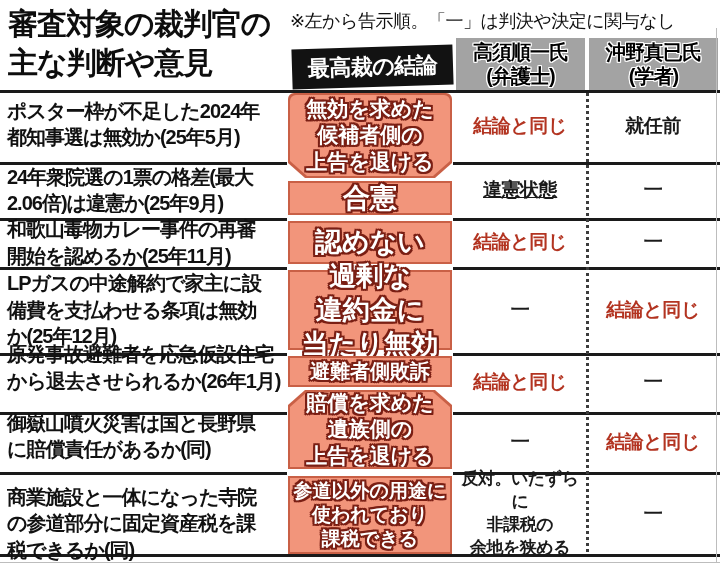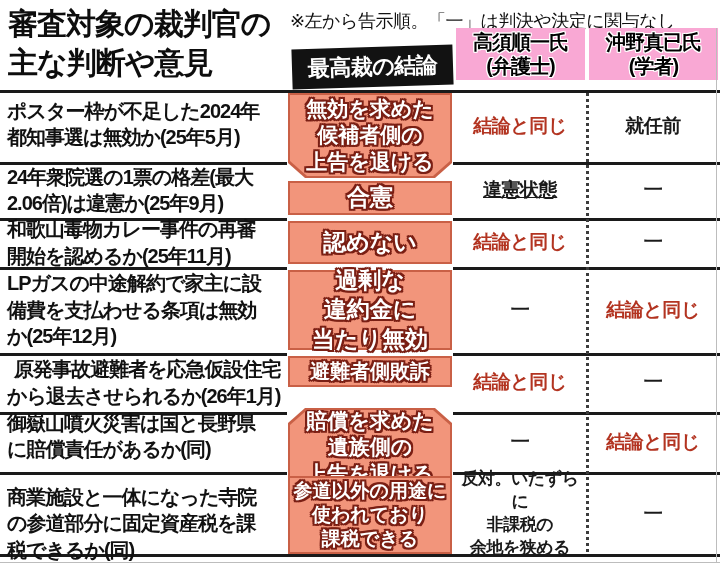--- a/index.html
+++ b/index.html
@@ -7,21 +7,21 @@
             font-family:"Liberation Sans","DejaVu Sans",sans-serif; overflow:hidden; }
 
   
   .title { position:absolute; left:8px; top:4px; font-size:30px; font-weight:bold;
            color:#0d0d0d; line-height:1.3; white-space:pre-line; letter-spacing:-1px; }
   .note  { position:absolute; left:290px; top:9px; font-size:18px; font-weight:500;
            color:#111; letter-spacing:-0.5px;text-align:center; }
   .court-box { position:absolute; left:292px; top:47px; width:161px; height:40px;
            background:#121212; color:#fff; display:flex; align-items:center; justify-content:center;
            font-size:22px; font-weight:bold; transform:rotate(-1.8deg); letter-spacing:-0.5px; }
-  .gray-box { position:absolute; top:28px; height:52px; background:#f9a8d4; color:#000;
+  .gray-box { position:absolute; top:38px; height:52px; background:#a3a3a3; color:#000;
            display:flex; align-items:center; justify-content:center; text-align:center;
            font-size:20px; font-weight:bold; line-height:1.22; white-space:pre-line; letter-spacing:-1px;
            text-shadow:-1px 0 #fff,1px 0 #fff,0 -1px #fff,0 1px #fff,-1px -1px #fff,1px -1px #fff,-1px 1px #fff,1px 1px #fff; }
   .gray-box.g1 { left:456px; width:129px; }
   .gray-box.g2 { left:589px; width:129px; }
 
   
   .hline { position:absolute; height:3px; background:#1a1a1a; }
   .vdots { position:absolute; left:586px; top:93px; height:459px; width:0;
            border-left:3px dotted #3c3c3c; }
@@ -32,25 +32,25 @@
        font-size:20px; font-weight:bold; color:#111; line-height:1.32;
        white-space:pre-line; letter-spacing:-1px; }
 
   
   .sal-txt { font-weight:bold; color:#fff; text-align:center; white-space:pre-line; line-height:1.27;
        text-shadow:-2px 0 #7a1f14,2px 0 #7a1f14,0 -2px #7a1f14,0 2px #7a1f14,
                    -1px -1px #7a1f14,1px -1px #7a1f14,-1px 1px #7a1f14,1px 1px #7a1f14,
                    -2px -2px #7a1f14,2px -2px #7a1f14,-2px 2px #7a1f14,2px 2px #7a1f14; }
   .sal { position:absolute; left:288px; width:164px; background:#f2957b;
          border:2px solid #c96046; box-sizing:border-box;
-         display:flex; align-items:center; justify-content:center; font-size:23px; }
+         display:flex; align-items:center; justify-content:center; font-size:27px; }
   .shape-outer { position:absolute; left:288px; width:164px; background:#c96046; }
   .shape-inner { position:absolute; inset:2px; background:#f2957b;
          display:flex; align-items:center; justify-content:center; font-size:21px; }
-  .bevB { clip-path:polygon(0 0,100% 0,100% calc(100% - 15px),calc(100% - 17px) 100%,17px 100%,0 calc(100% - 15px)); }
+  .bevB { clip-path:polygon(0 0,100% 0,100% calc(100% - 15px),calc(100% - 17px) 100%,17px 100%,0 calc(100% - 15px));border-radius:6px; }
   .bevT { clip-path:polygon(17px 0,calc(100% - 17px) 0,100% 15px,100% 100%,0 100%,0 15px); }
 
   
   .cell { position:absolute; display:flex; align-items:center; justify-content:center;
           text-align:center; font-size:19px; font-weight:600; color:#1a1a1a;
           white-space:pre-line; line-height:1.3; letter-spacing:-0.5px; }
   .cell.c-takasu { left:454px; width:132px; }
   .cell.c-okino  { left:588px; width:130px; }
   .cell.red { color:#b33421; }
   .cell.small { font-size:17px; line-height:1.35; }
@@ -90,21 +90,21 @@
 
   <div class="q" style="top:90px; height:68px;">ポスター枠が不足した2024年
 都知事選は無効か(25年5月)</div>
   <div class="q" style="top:162px; height:56px;">24年衆院選の1票の格差(最大
 2.06倍)は違憲か(25年9月)</div>
   <div class="q" style="top:218px; height:49px;">和歌山毒物カレー事件の再審
 開始を認めるか(25年11月)</div>
   <div class="q" style="top:267px; height:86px;">LPガスの中途解約で家主に設
 備費を支払わせる条項は無効
 か(25年12月)</div>
-  <div class="q" style="top:353px; height:59px;text-align:right;">原発事故避難者を応急仮設住宅
+  <div class="q" style="top:338px; height:59px;">原発事故避難者を応急仮設住宅
 から退去させられるか(26年1月)</div>
   <div class="q" style="top:412px; height:48px;">御嶽山噴火災害は国と長野県
 に賠償責任があるか(同)</div>
   <div class="q" style="top:472px; height:103px;">商業施設と一体になった寺院
 の参道部分に固定資産税を課
 税できるか(同)</div>
 
   <div class="shape-outer bevB" style="top:93px; height:85px;">
     <div class="shape-inner bevB">
         <span class="sal-txt">無効を求めた
@@ -119,21 +119,21 @@
     <span class="sal-txt">認めない</span>
   </div>
   <div class="sal" style="top:270px; height:80px;">
     <span class="sal-txt">過剰な
 違約金に
 当たり無効</span>
   </div>
   <div class="sal" style="top:356px; height:31px; font-size:20px;">
     <span class="sal-txt">避難者側敗訴</span>
   </div>
-  <div class="shape-outer bevT" style="top:408px; height:79px;">
+  <div class="shape-outer bevT" style="top:390px; height:79px;">
     <div class="shape-inner bevT">
         <span class="sal-txt">賠償を求めた
 遺族側の
 上告を退ける</span>
       </div>
   </div>
   <div class="sal" style="top:476px; height:78px; font-size:19px;">
     <span class="sal-txt">参道以外の用途に
 使われており
 課税できる</span>

